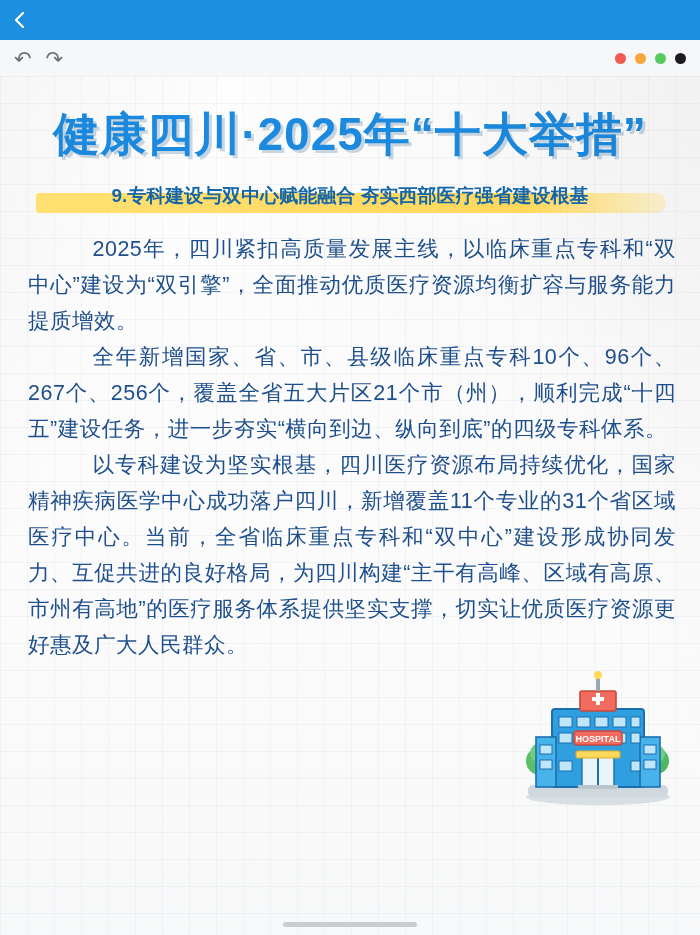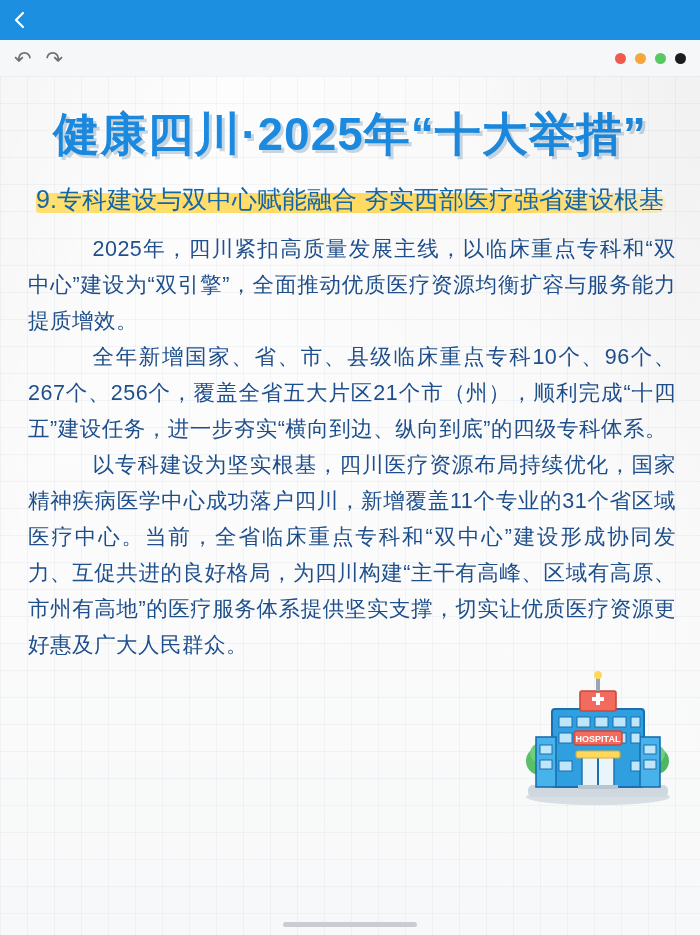--- a/index.html
+++ b/index.html
@@ -94,21 +94,21 @@
     font-family: "Liberation Sans", "DejaVu Sans", sans-serif;
   }
 
   
   .subtitle-wrap {
     position: absolute; left: 0; top: 105px; width: 700px;
     display: flex; justify-content: center;
   }
   .subtitle {
     position: relative;
-    font-size: 25px; font-weight: normal;
+    font-size: 19px; font-weight: bold;
     color: #1466a8;
     white-space: nowrap;
     padding: 2px 6px;
     z-index: 2;
     text-align: right;
   }
   .hl {
     position: absolute;
     left: 36px; top: 117px;
     width: 630px; height: 20px;

